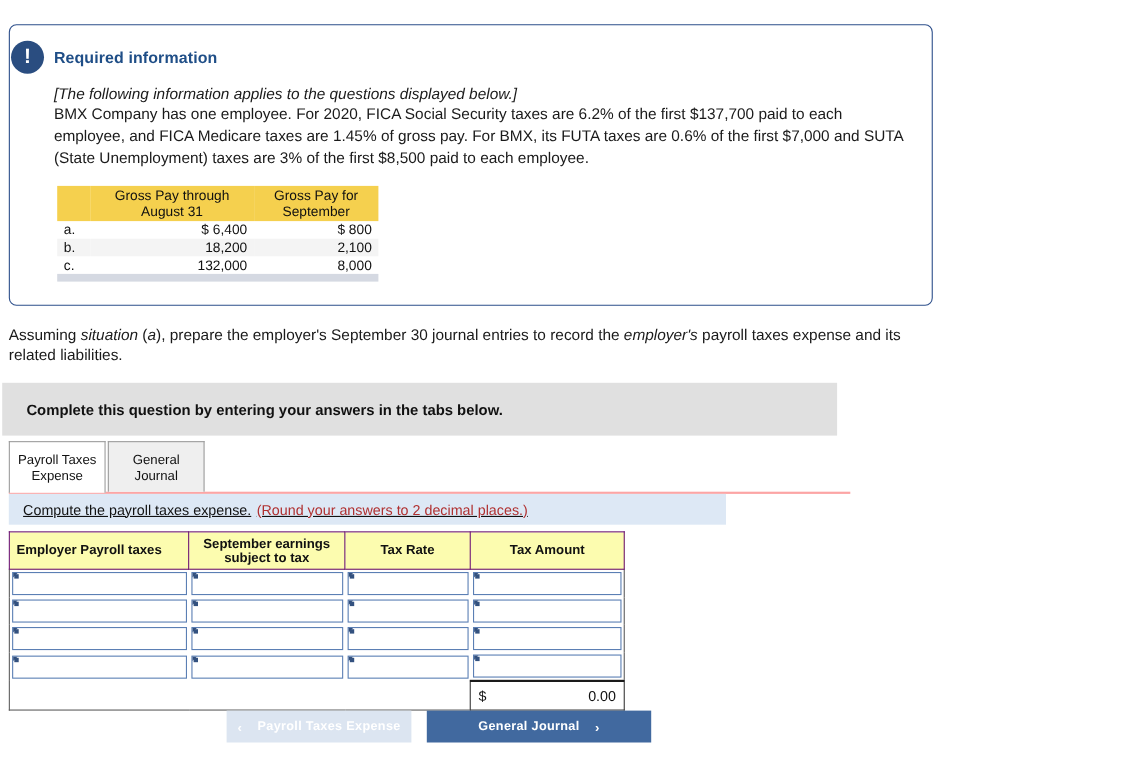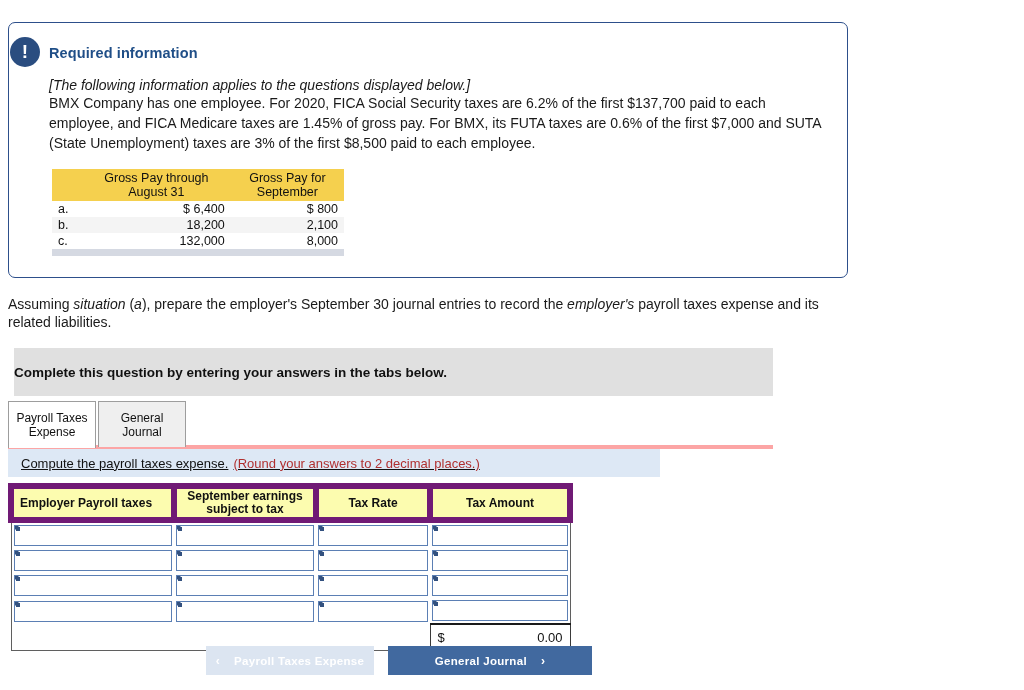--- a/index.html
+++ b/index.html
@@ -107,45 +107,45 @@
     width: 830px;
     font-size: 14px;
     line-height: 18px;
     color: #1a1a1a;
   }
   #assume i { font-style: italic; }
 
   
   #complete-bar {
     position: absolute;
-    left: 14px;
+    left: 2px;
     top: 348px;
     width: 759px;
     height: 48px;
     background: #e0e0e0;
     display: flex;
     align-items: center;
-    padding-left: 0;
+    padding-left: 22px;
   }
   #complete-bar span {
     font-size: 13.5px;
     font-weight: bold;
     color: #111111;
   }
 
   
   #tab-strip {
     position: absolute;
     left: 8px;
     top: 401px;
     width: 765px;
     height: 48px;
-    border-bottom: 4px solid #fca5a5;
-    display: flex;
-    align-items: flex-start;
+    border-bottom: 2px solid #fca5a5;
+    display: flex;
+    align-items: flex-end;
   }
   .tab {
     width: 88px;
     height: 46px;
     border: 1px solid #9d9d9d;
     border-bottom: none;
     font-size: 12px;
     line-height: 14px;
     text-align: center;
     display: flex;
@@ -193,21 +193,21 @@
     border: 1px solid #5f5f5f;
     table-layout: fixed;
     background: #ffffff;
   }
   #answer-table col.c1 { width: 163px; }
   #answer-table col.c2 { width: 142px; }
   #answer-table col.c3 { width: 114px; }
   #answer-table col.c4 { width: 140px; }
   #answer-table th {
     background: #fcfcaf;
-    border: 6px solid #701a75;
+    border: 1px solid #701a75;
     font-size: 12px;
     font-weight: bold;
     text-align: center;
     height: 34px;
     padding: 1px 4px;
     line-height: 13px;
     color: #111111;
   }
   #answer-table th.left { text-align: left; padding-left: 6px; }
   td.cellpad {

